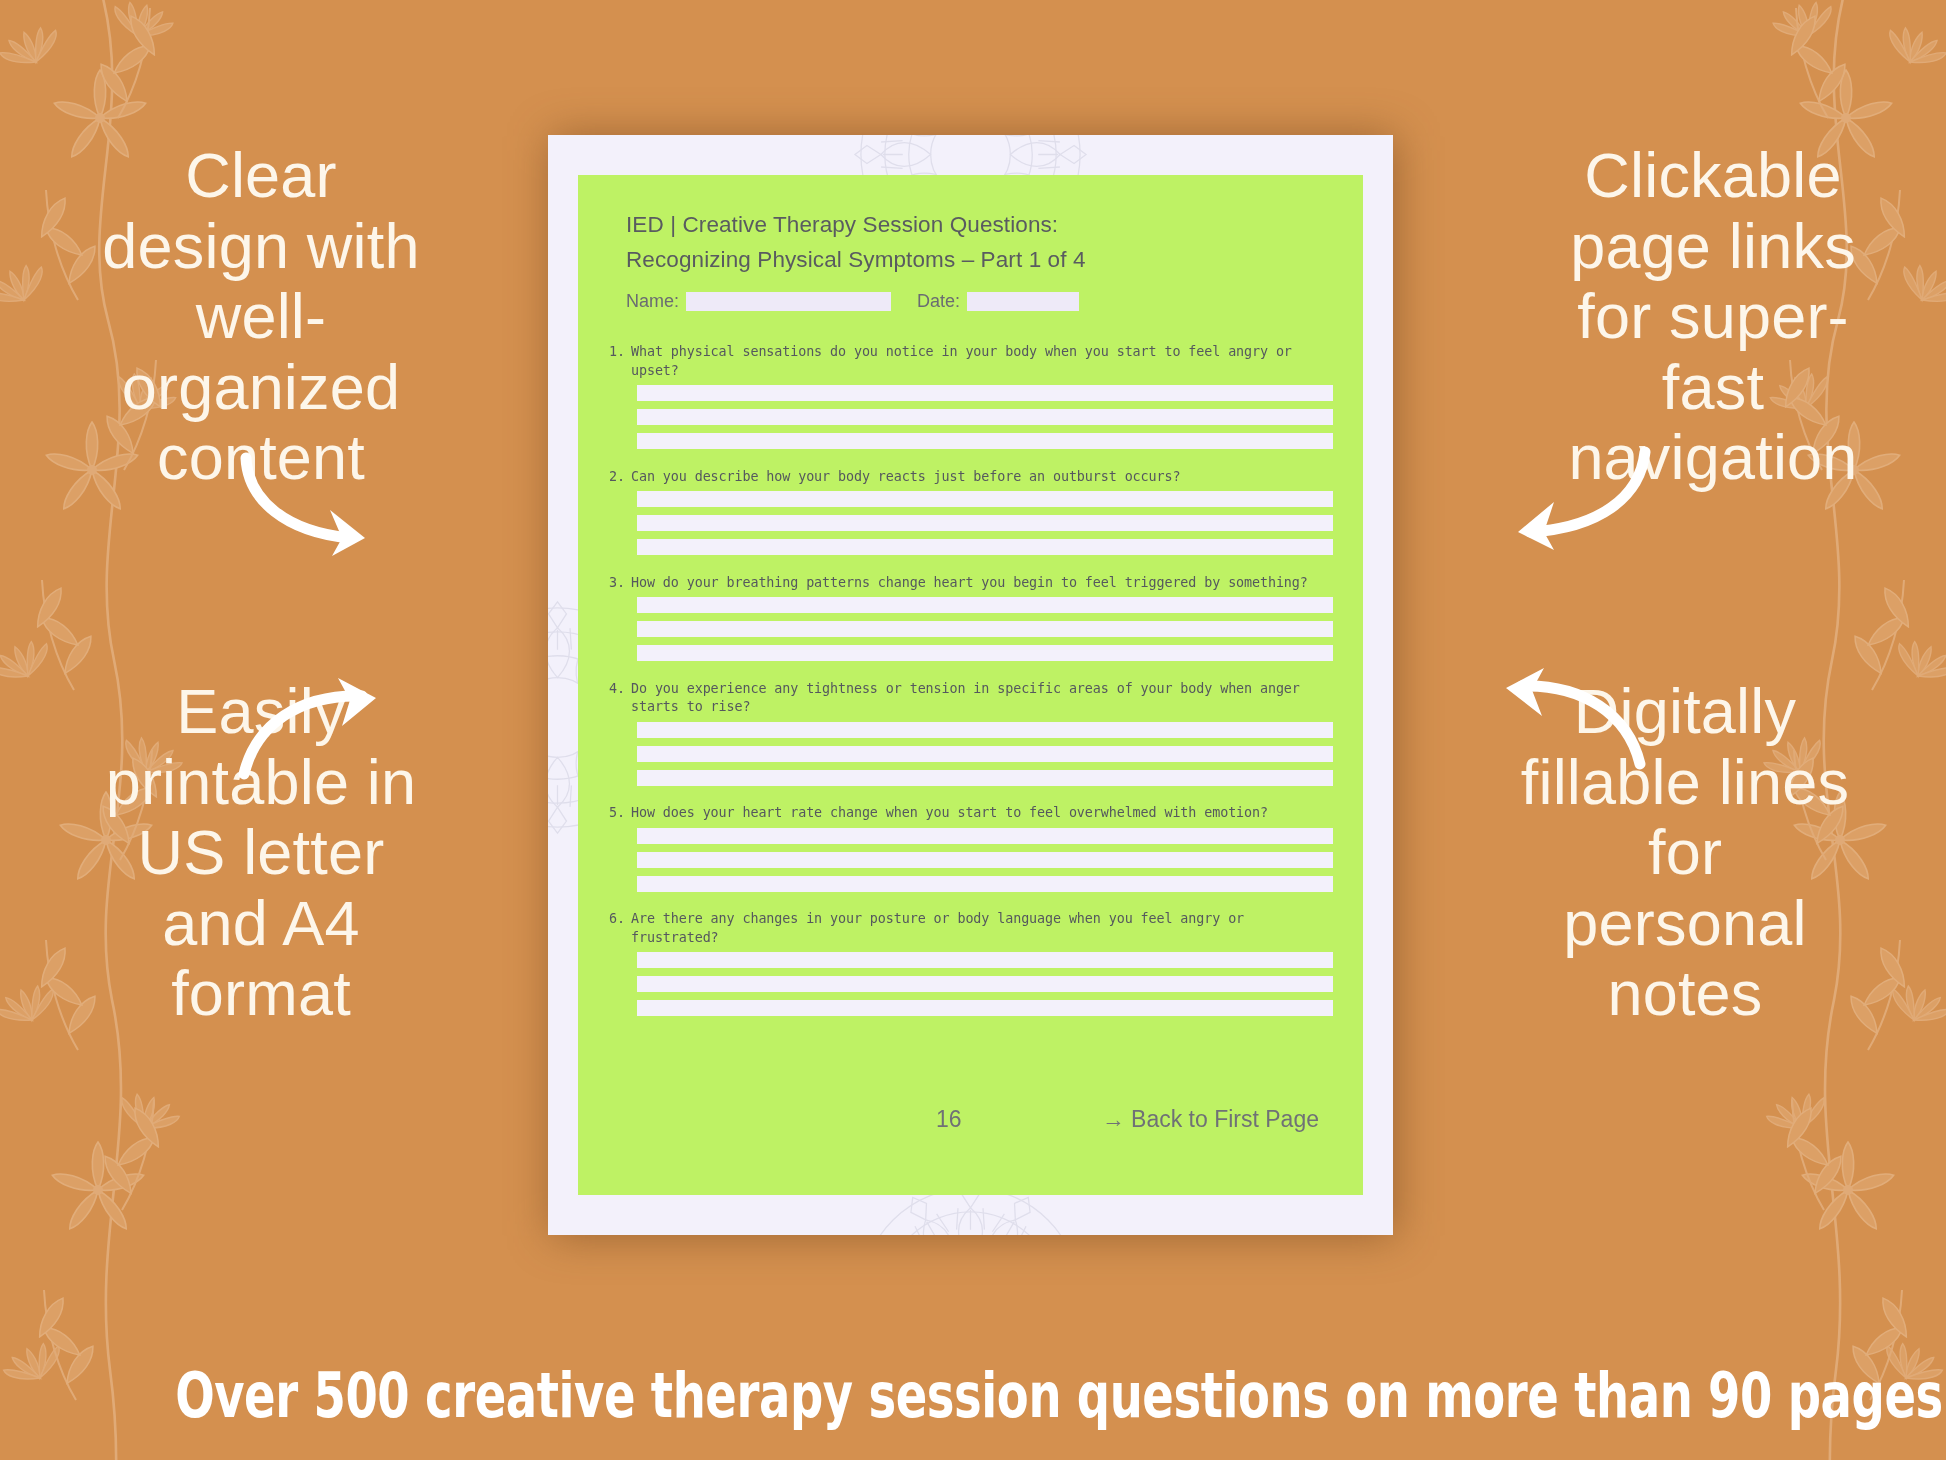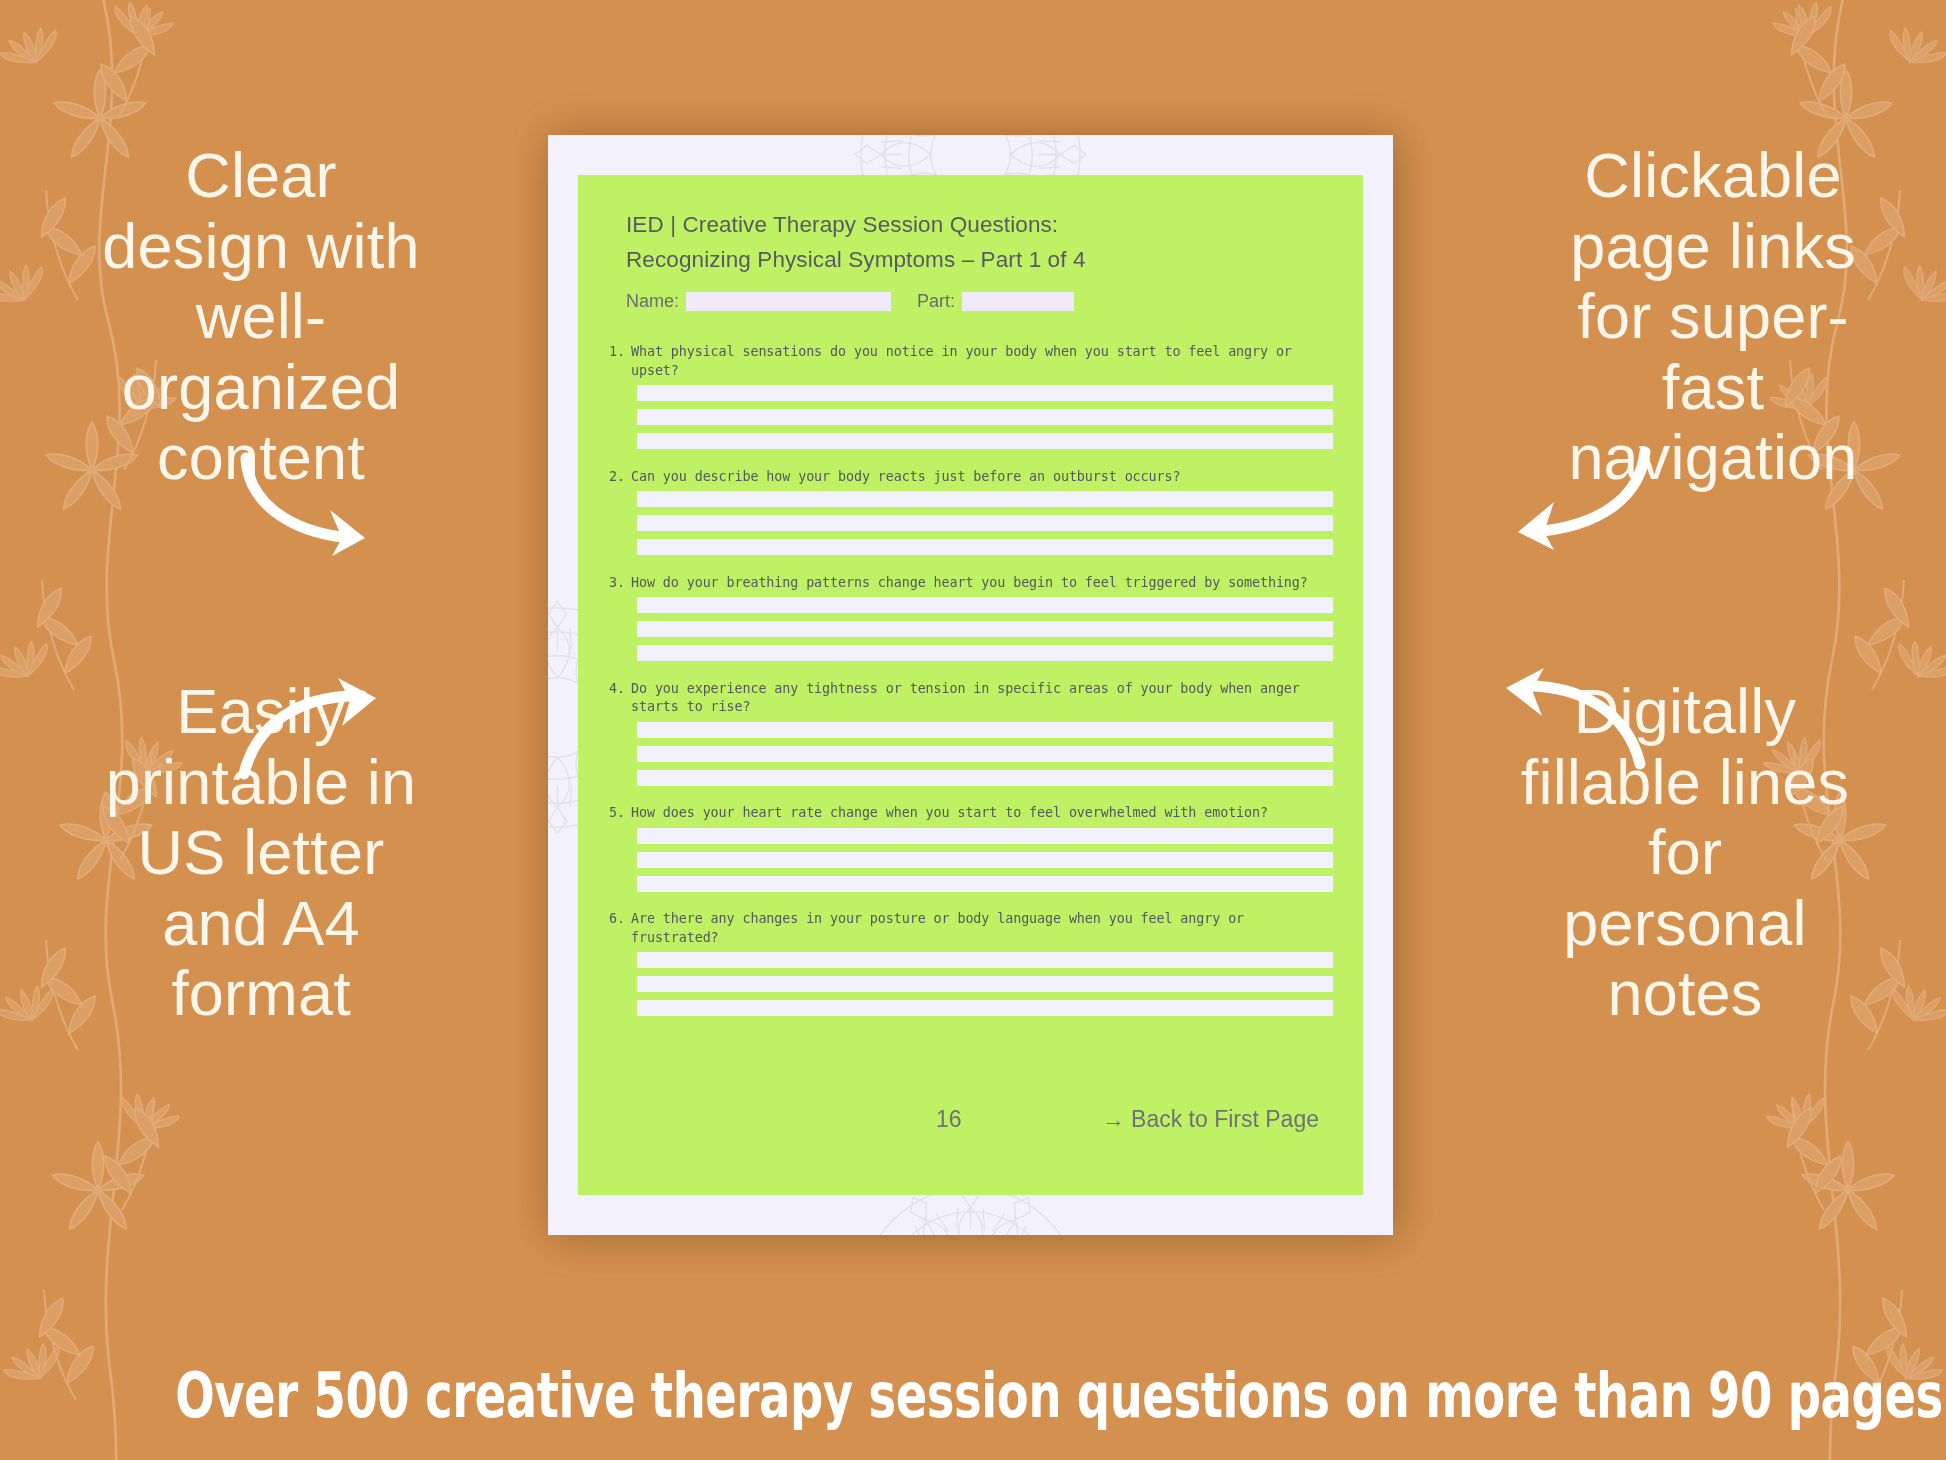--- a/index.html
+++ b/index.html
@@ -397,21 +397,21 @@
     <div class="doc-title">IED | Creative Therapy Session Questions:</div>
     <div class="doc-subtitle">
       <span>Recognizing Physical Symptoms</span>
       <span class="part">– Part 1 of 4</span>
     </div>
 
     <div class="meta-row">
       <span class="meta-label">Name:</span>
       <span class="meta-blank name"></span>
       <span class="meta-gap"></span>
-      <span class="meta-label">Part:</span>
+      <span class="meta-label">Date:</span>
       <span class="meta-blank date"></span>
     </div>
 
     <div class="questions">
 
       <div class="q">
         <div class="q-text">
           <span class="q-num">1.</span>
           <span class="q-body">What physical sensations do you notice in your body when you start to feel angry or upset?</span>
         </div>

